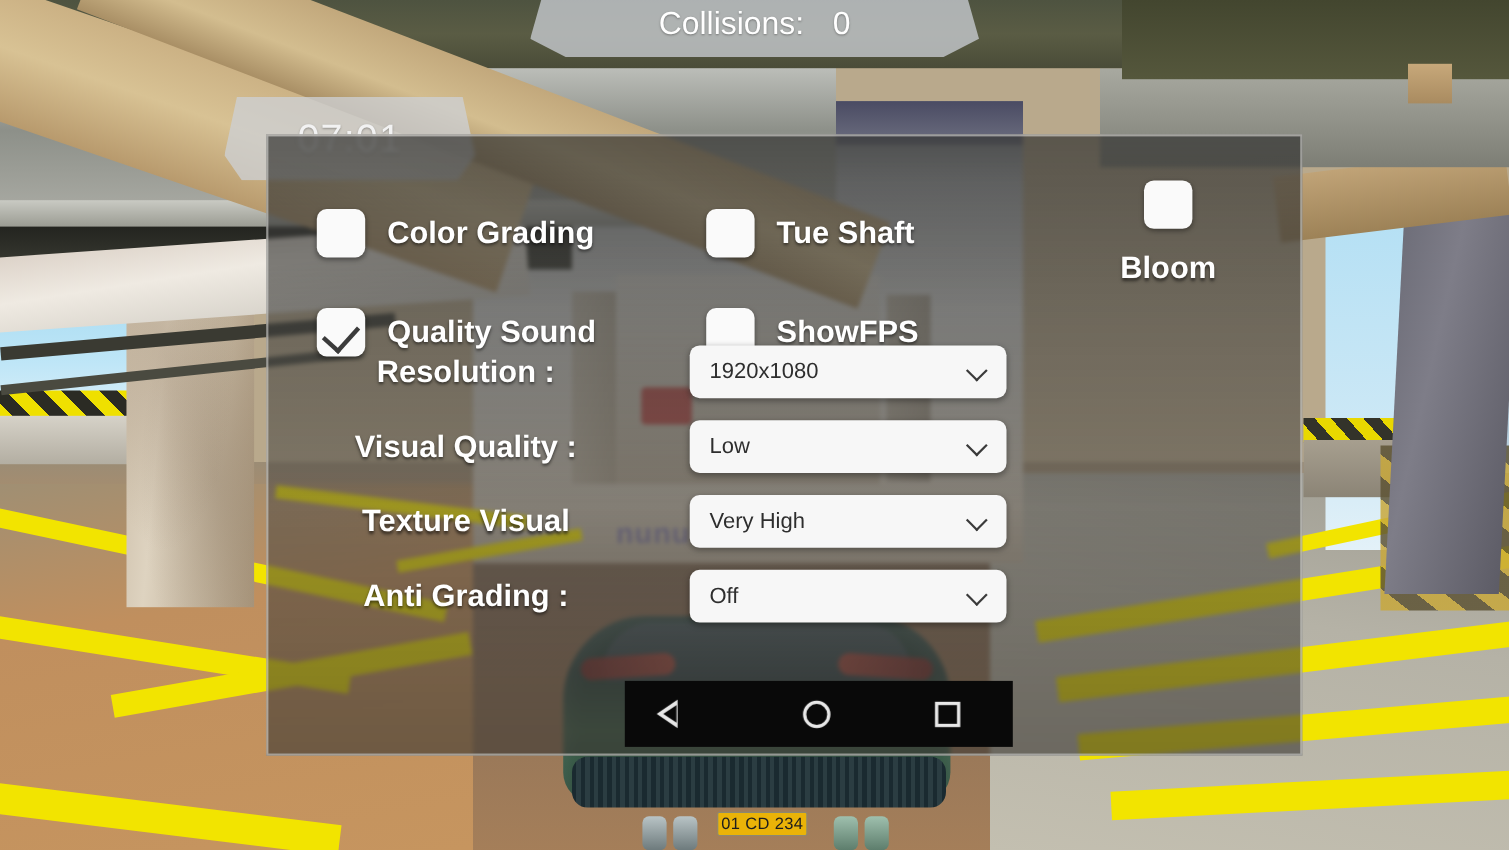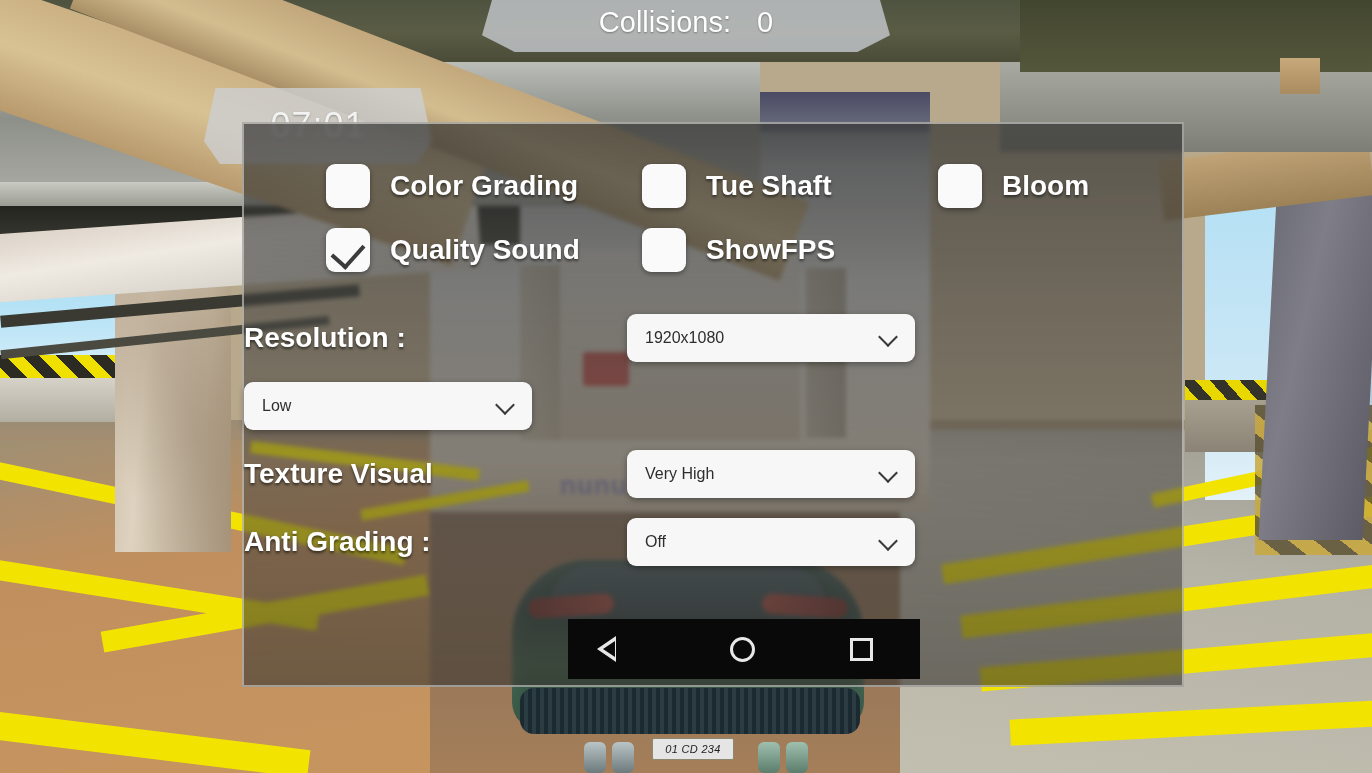--- a/index.html
+++ b/index.html
@@ -214,25 +214,24 @@
     border-radius: 12px; background: linear-gradient(90deg, #b34a3e, #7b2b2b);
     opacity: .85; transform: rotate(4deg);
   }
   .car-bumper {
     position: absolute; left: 520px; top: 688px; width: 340px; height: 46px;
     border-radius: 14px;
     background: repeating-linear-gradient(90deg, #1a2a30 0 4px, #2b3d42 4px 8px);
   }
   .car-plate {
     position: absolute; left: 652px; top: 738px; width: 82px; height: 22px;
-    background: #e5e5e5; border: 1px solid #8d8870; border-radius: 2px;
+    background: #eab308; border: 1px solid #8d8870; border-radius: 2px;
     display: flex; align-items: center; justify-content: center;
-    font-size: 11px; color: #1d1d1d; letter-spacing: .3px;
+    font-size: 15px; color: #1d1d1d; letter-spacing: .3px;
     font-family: "Liberation Sans", sans-serif;
-    font-style: italic;
   }
   .exh { position: absolute; top: 742px; width: 22px; height: 31px; border-radius: 6px;
          background: linear-gradient(180deg, #b9c4c6 0%, #6d7a7c 100%); }
   .exh1 { left: 584px; } .exh2 { left: 612px; }
   .exh3 { left: 758px; background: linear-gradient(180deg, #9fc0ae 0%, #5d7d6c 100%); }
   .exh4 { left: 786px; background: linear-gradient(180deg, #9fc0ae 0%, #5d7d6c 100%); }
 
   
   .hud-collisions {
     position: absolute; left: 482px; top: -8px; width: 408px; height: 60px;
@@ -259,23 +258,23 @@
     border: 2px solid rgba(225,225,222,.55);
     backdrop-filter: blur(2px);
   }
 
   .checks-grid {
     position: absolute; left: 0; top: 40px; width: 942px;
     display: grid;
     grid-template-columns: 390px 280px 272px;
     row-gap: 20px;
   }
-  .chk-cell { display: flex; align-items: center; gap: 20px; padding-left: 82px; }
+  .chk-cell { display: flex; align-items: center; gap: 20px; padding-left: 44px; }
   .chk-cell.c2 { padding-left: 8px; }
-  .chk-cell.c3 { padding-left: 24px; }
+  .chk-cell.c3 { padding-left: 24px; flex-direction: column; }
 
   .chkbox {
     width: 44px; height: 44px; border-radius: 9px;
     background: #fafafa;
     box-shadow: 0 2px 5px rgba(0,0,0,.38);
     position: relative; flex: 0 0 auto;
   }
   .chkbox.checked::after {
     content: ''; position: absolute;
     left: 12px; top: 9px; width: 16px; height: 26px;
@@ -287,32 +286,32 @@
     text-shadow: 0 2px 3px rgba(0,0,0,.55);
     white-space: nowrap;
   }
 
   .rows {
     position: absolute; left: 0; top: 190px; width: 942px;
     display: flex; flex-direction: column; gap: 20px;
   }
   .srow { display: flex; align-items: center; height: 48px; }
   .srow-label {
-    width: 383px; text-align: left; padding-right: 24px;
+    width: 383px; text-align: center; padding-right: 24px;
     color: #ffffff; font-size: 28px; font-weight: bold;
     text-shadow: 0 2px 3px rgba(0,0,0,.6);
     white-space: nowrap;
   }
   .select {
     width: 288px; height: 48px;
     background: #f7f7f7; border-radius: 9px;
     box-shadow: 0 2px 6px rgba(0,0,0,.35);
     display: flex; align-items: center; justify-content: space-between;
     padding: 0 16px 0 18px;
-    color: #2e2e2e; font-size: 16px;
+    color: #2e2e2e; font-size: 20px;
   }
   .chev {
     width: 20px; height: 20px; position: relative; flex: 0 0 auto;
   }
   .chev::before {
     content:''; position: absolute; left: 2px; top: 2px;
     width: 12px; height: 12px;
     border: solid #3a3a3a; border-width: 0 2px 2px 0;
     transform: rotate(45deg);
   }
@@ -466,20 +465,21 @@
 
     <div class="rows">
       <div class="srow">
         <div class="srow-label">Resolution :</div>
         <div class="select">
           <span>1920x1080</span>
           <span class="chev"></span>
         </div>
       </div>
       <div class="srow">
+        <div class="srow-label">Visual Quality :</div>
         <div class="select">
           <span>Low</span>
           <span class="chev"></span>
         </div>
       </div>
       <div class="srow">
         <div class="srow-label">Texture Visual</div>
         <div class="select">
           <span>Very High</span>
           <span class="chev"></span>

